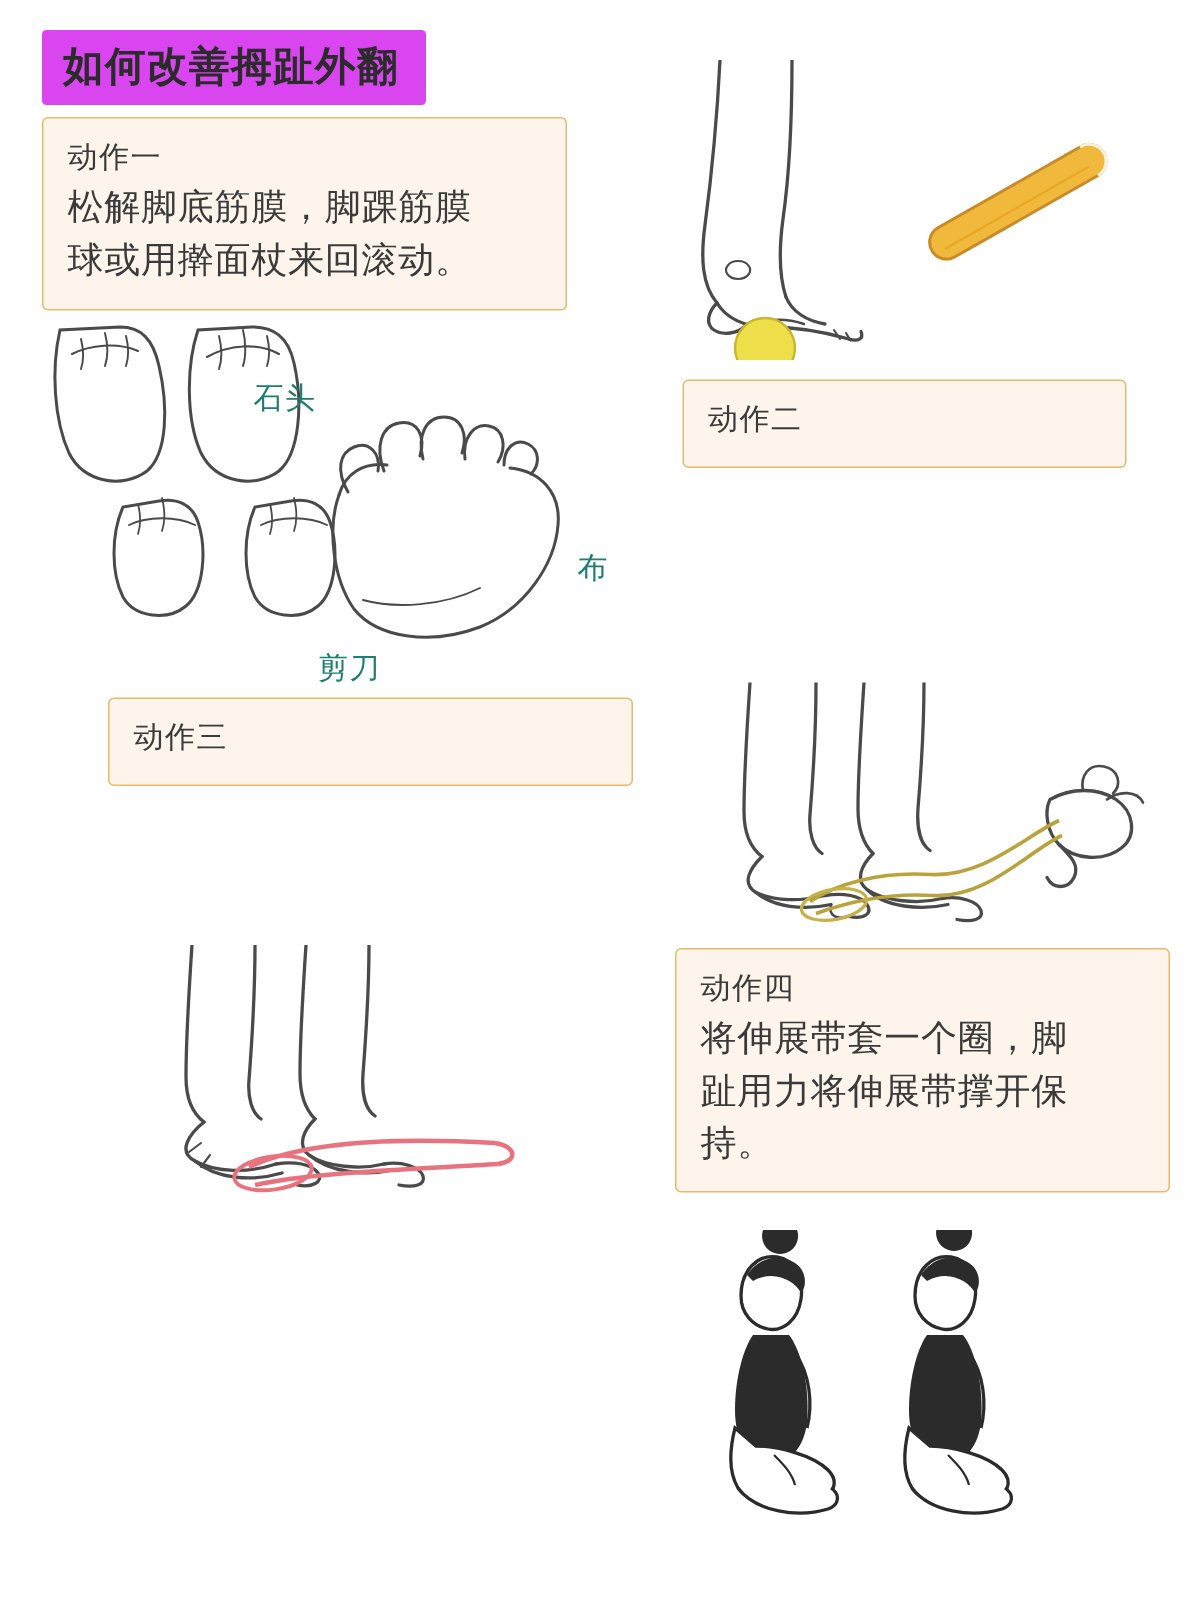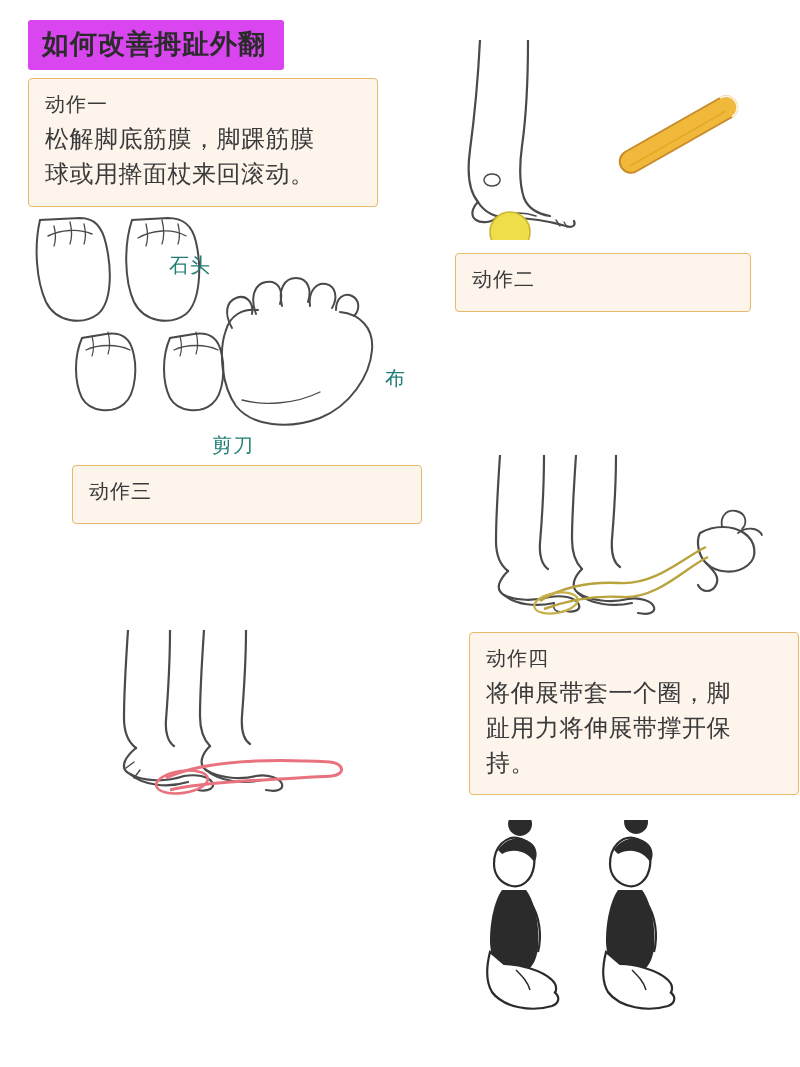--- a/index.html
+++ b/index.html
@@ -54,21 +54,21 @@
     font-size: 24px;
     line-height: 1.45;
     color: #3a3a3a;
     letter-spacing: 0.5px;
     white-space: pre-line;
   }
 
   #card1 { left: 28px;  top: 78px;  width: 350px; }
   #card2 { left: 455px; top: 253px; width: 296px; }
   #card3 { left: 28px;  top: 465px; width: 350px; margin-left: 44px; }
-  #card4 { left: 450px; top: 632px; width: 330px; margin-left: 19px; }
+  #card4 { left: 450px; top: 632px; width: 330px; }
   #card5 { left: 32px;  top: 832px; width: 350px; }
 
   
   .illo { position: absolute; }
   #illo-ball   { left: 420px; top: 40px;  width: 360px; height: 200px; }
   #illo-rps    { left: 20px;  top: 210px; width: 420px; height: 240px; }
   #illo-strap1 { left: 470px; top: 455px; width: 310px; height: 170px; }
   #illo-strap2 { left: 100px; top: 630px; width: 330px; height: 180px; }
   #illo-kneel  { left: 460px; top: 820px; width: 300px; height: 210px; }
 

